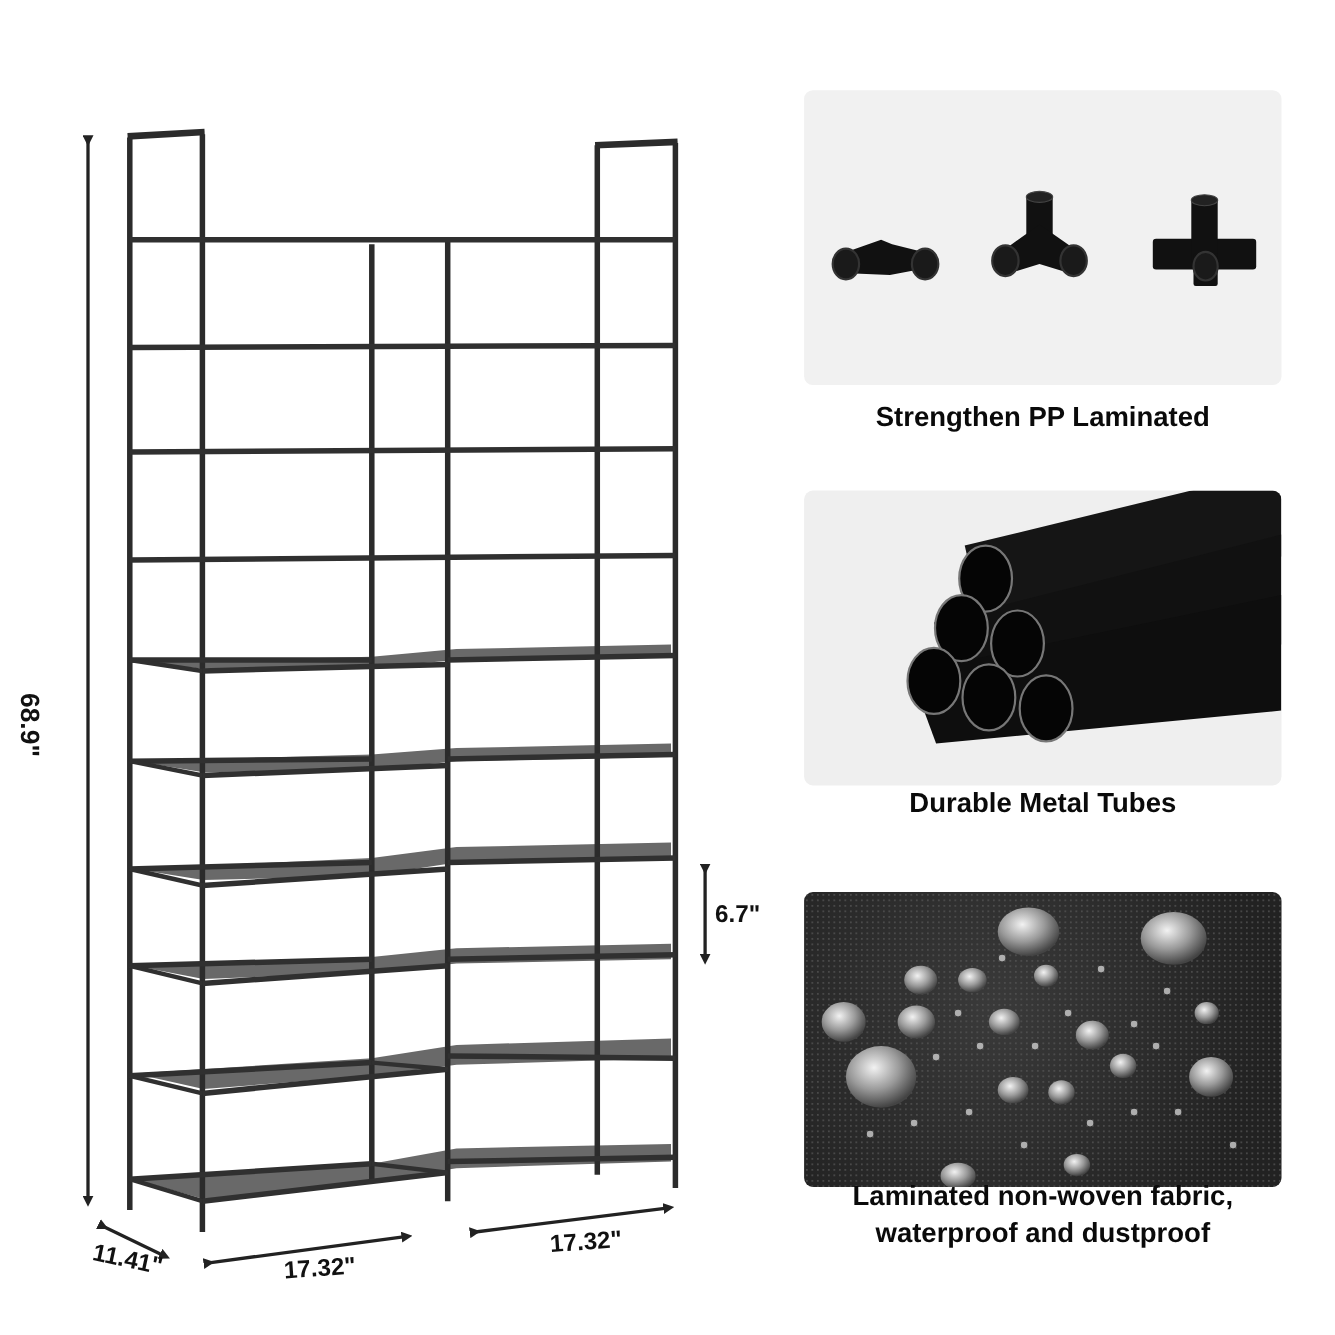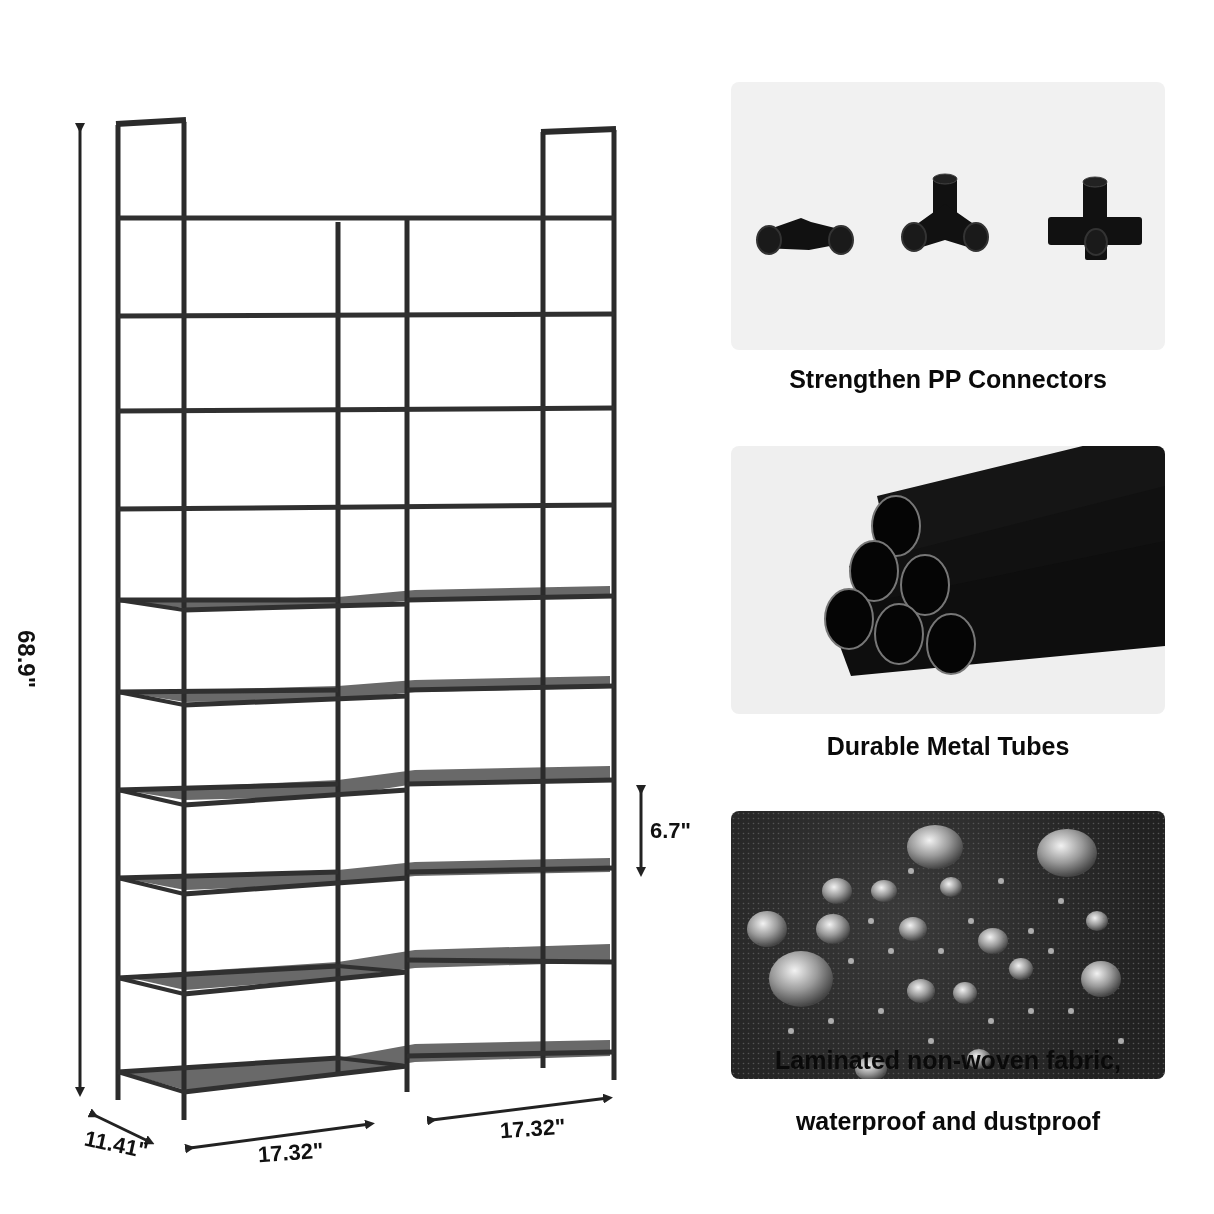--- a/index.html
+++ b/index.html
@@ -115,40 +115,40 @@
 
     <g fill="#111">
       <rect x="317" y="135" width="94" height="28" rx="3"></rect>
       <rect x="352" y="98" width="24" height="60" rx="3"></rect>
       <ellipse cx="364" cy="100" rx="12" ry="5" fill="#222" stroke="#444"></ellipse>
       <rect x="354" y="148" width="22" height="30" rx="2"></rect>
       <ellipse cx="365" cy="160" rx="11" ry="13" fill="#1a1a1a" stroke="#333" stroke-width="2"></ellipse>
     </g>
   </svg>
 </div>
-<div class="caption" style="left:731px;top:113px;width:434px;top:364px;">Strengthen PP Connectors</div>
+<div class="caption" style="left:731px;top:113px;width:434px;top:364px;">Strengthen PP Laminated</div>
 
 <div class="panel" style="left:731px;top:446px;width:434px;height:268px;background:#efefef;">
   <svg width="434" height="268" viewBox="0 0 434 268">
     <g>
       <path d="M146,50 L434,-20 L434,60 L160,110 z" fill="#151515"></path>
       <path d="M118,120 L434,40 L434,140 L140,190 z" fill="#111"></path>
       <path d="M96,165 L434,95 L434,200 L120,230 z" fill="#0e0e0e"></path>
       <g fill="#050505" stroke="#777" stroke-width="2">
         <ellipse cx="165" cy="80" rx="24" ry="30"></ellipse>
         <ellipse cx="143" cy="125" rx="24" ry="30"></ellipse>
         <ellipse cx="194" cy="139" rx="24" ry="30"></ellipse>
         <ellipse cx="118" cy="173" rx="24" ry="30"></ellipse>
         <ellipse cx="168" cy="188" rx="24" ry="30"></ellipse>
         <ellipse cx="220" cy="198" rx="24" ry="30"></ellipse>
       </g>
     </g>
   </svg>
 </div>
-<div class="caption" style="left:731px;top:731px;width:434px;">Durable Metal Tubes</div>
+<div class="caption" style="left:731px;top:715px;width:434px;">Durable Metal Tubes</div>
 
 <div class="panel" style="left:731px;top:811px;width:434px;height:268px;background:radial-gradient(circle at 40% 40%,#3a3a3a,#222 80%);">
   <svg width="434" height="268" viewBox="0 0 434 268">
     <defs>
       <pattern id="mesh" width="5" height="5" patternUnits="userSpaceOnUse">
         <rect width="5" height="5" fill="none"></rect>
         <circle cx="2.5" cy="2.5" r="0.8" fill="#555"></circle>
       </pattern>
       <radialGradient id="drop" cx="40%" cy="35%" r="65%">
         <stop offset="0%" stop-color="#f2f2f2"></stop>
@@ -191,14 +191,14 @@
         <circle cx="180" cy="60" r="3"></circle>
       <circle cx="270" cy="70" r="3"></circle>
         <circle cx="340" cy="200" r="3"></circle>
         <circle cx="200" cy="230" r="3"></circle>
       <circle cx="60" cy="220" r="3"></circle>
         <circle cx="100" cy="210" r="3"></circle>
         <circle cx="390" cy="230" r="3"></circle>
     </g>
   </svg>
 </div>
-<div class="caption" style="left:716px;top:1045px;width:464px;">Laminated non-woven fabric,</div>
+<div class="caption" style="left:716px;top:1072px;width:464px;">Laminated non-woven fabric,</div>
 <div class="caption" style="left:716px;top:1106px;width:464px;">waterproof and dustproof</div>
 
 </body></html>

